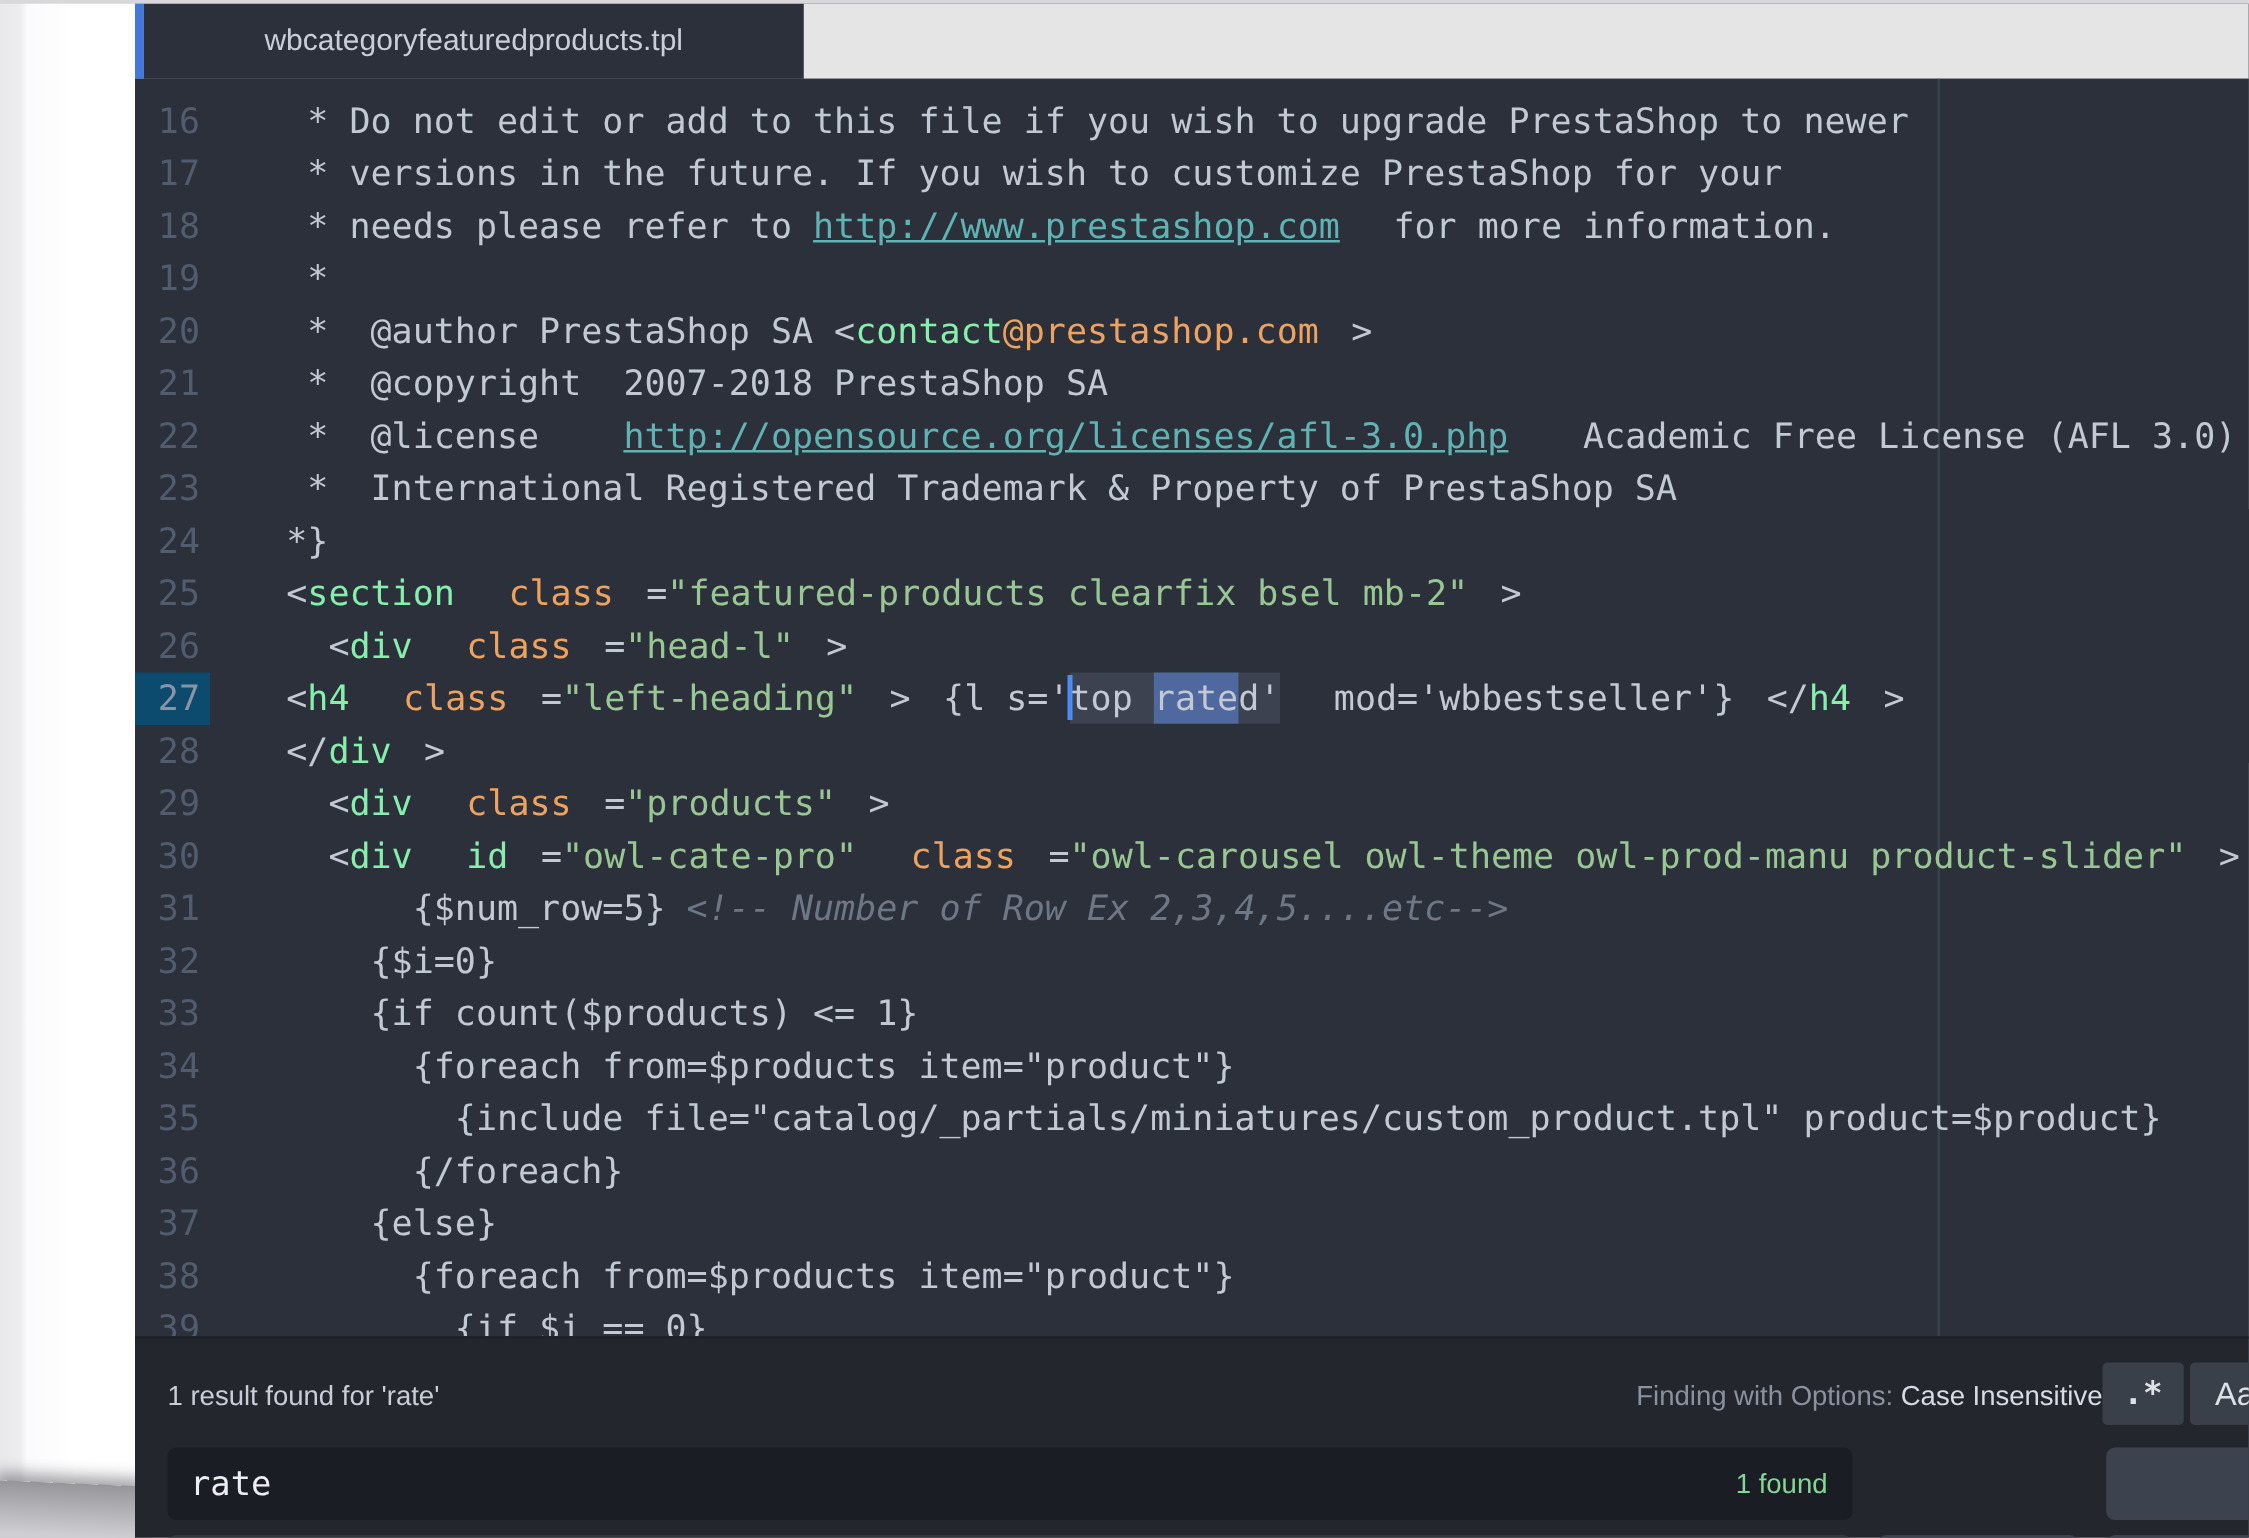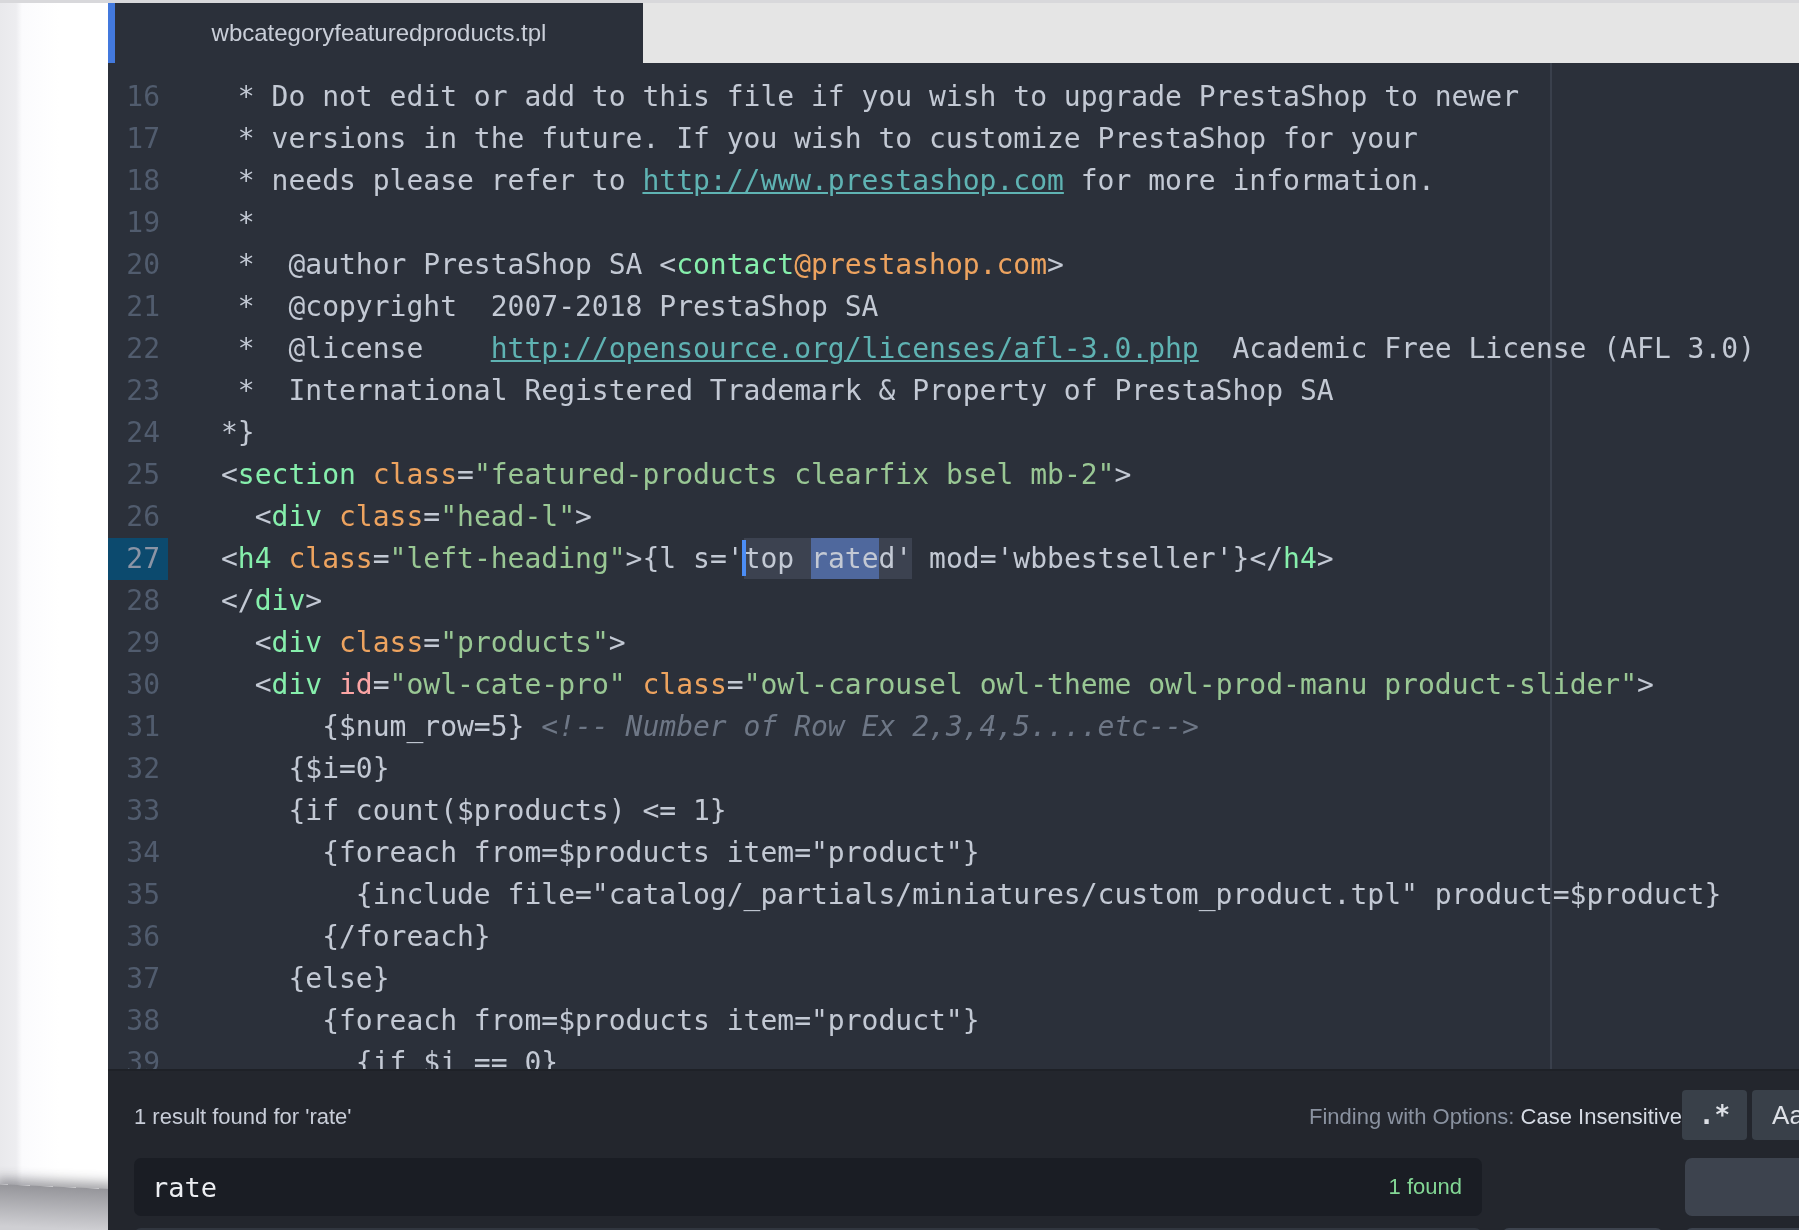--- a/index.html
+++ b/index.html
@@ -25,29 +25,29 @@
   .tab { position:absolute; left:7px; top:0; width:528px; height:60px; background:#2b303a;
          display:flex; align-items:center; justify-content:center; }
   .tab-title { color:#c9ced8; font-size:24px; }
 
   
   .code-area { position:absolute; left:0; top:60px; width:1691px; height:1006px;
                background:#2b303a; overflow:hidden; cursor:text; }
   .ruler { position:absolute; left:1442px; top:0; width:2px; height:1006px; background:#3a404c; }
   .code-lines { position:relative; padding-top:13px;
                 font-family:"DejaVu Sans Mono", monospace; font-size:28px; line-height:42px; }
-  .line { display:flex; height:42px; white-space:pre;gap:18px; }
+  .line { display:flex; height:42px; white-space:pre; }
   .ln { flex:none; width:52px; text-align:right; color:#515c6e; }
   .line.active .ln { background:#0c4a6e; color:#8b94a5; width:60px; padding-right:8px; margin-right:-8px; }
   .src { margin-left:43px; color:#c3c9d4; }
-  .src .d { color:#c3c9d4; }
+  .src .d { color:#c3c9d4;margin-left:26px; }
   .src .r { color:#86efac; }
   .src .o { color:#eda35f; }
   .src .g { color:#99c794; }
-  .src .b { color:#fca5a5; }
+  .src .b { color:#86efac; }
   .src .t { color:#5fb3b3; text-decoration:underline; }
   .src .c { color:#6e7786; font-style:italic; }
   .src .sel   { background:#3c4250; padding:4px 0; }
   .src .match { background:#4f689d; padding:4px 0; }
   .src .cur   { display:inline-block; width:4px; margin:0 -2px; height:36px;
                 background:#4c8df5; vertical-align:middle; position:relative; top:-2px; }
 
   
   .find-panel { position:absolute; left:0; top:1066px; width:1691px; height:164px;
                 background:#23262d; border-top:2px solid #1e2127; }

